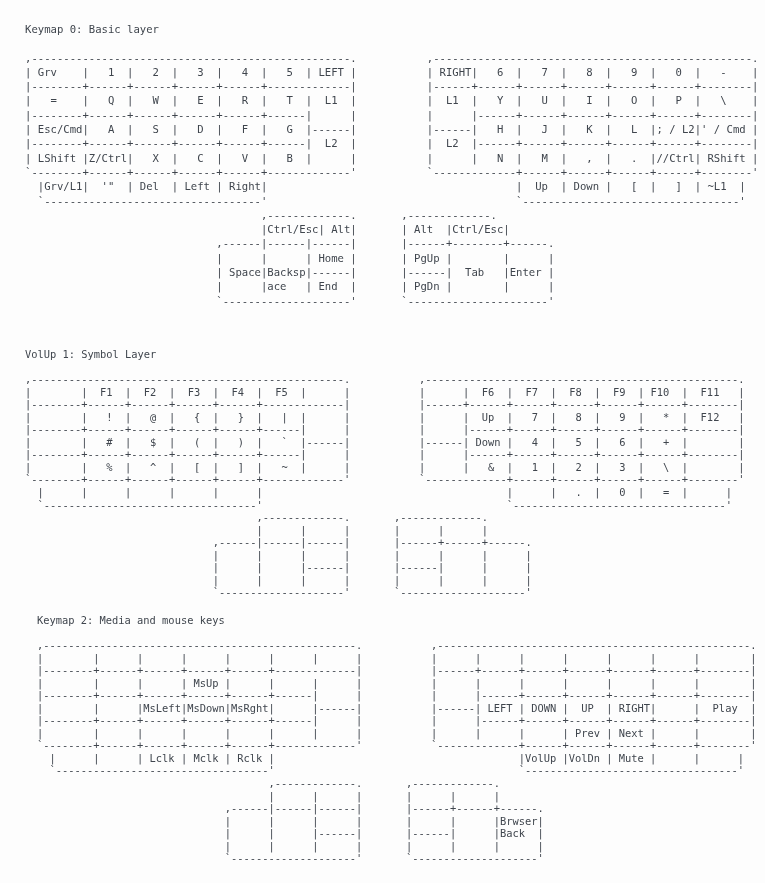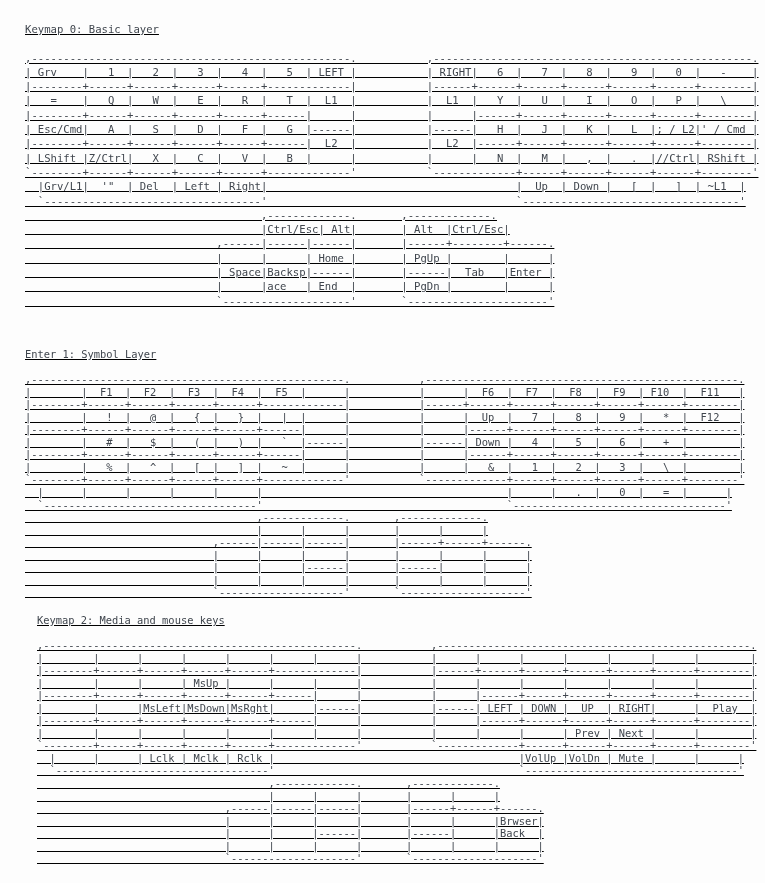--- a/index.html
+++ b/index.html
@@ -4,21 +4,21 @@
 <style>
   html, body { margin: 0; padding: 0; }
   body {
     width: 765px;
     height: 883px;
     box-sizing: border-box;
     background: #fdfdfd;
     padding: 22px 0 0 25px;
     overflow: hidden;
   }
-  .km-section { display: block; text-decoration: underline; }
+  .km-section { display: block; }
   .km-title {
     font-family: "DejaVu Sans Mono", "Liberation Mono", monospace;
     color: #3f454d;
     white-space: pre;
     font-weight: normal;
     margin: 0;
   }
   .km-art {
     font-family: "DejaVu Sans Mono", "Liberation Mono", monospace;
     color: #3f454d;
@@ -53,21 +53,21 @@
                                      ,-------------.       ,-------------.
                                      |Ctrl/Esc| Alt|       | Alt  |Ctrl/Esc|
                               ,------|------|------|       |------+--------+------.
                               |      |      | Home |       | PgUp |        |      |
                               | Space|Backsp|------|       |------|  Tab   |Enter |
                               |      |ace   | End  |       | PgDn |        |      |
                               `--------------------'       `----------------------'</pre>
 </section>
 
 <section id="section-1" class="km-section">
-  <div class="km-title">Enter 1: Symbol Layer</div>
+  <div class="km-title">VolUp 1: Symbol Layer</div>
   <pre class="km-art">,--------------------------------------------------.           ,--------------------------------------------------.
 |        |  F1  |  F2  |  F3  |  F4  |  F5  |      |           |      |  F6  |  F7  |  F8  |  F9  | F10  |  F11   |
 |--------+------+------+------+------+-------------|           |------+------+------+------+------+------+--------|
 |        |   !  |   @  |   {  |   }  |   |  |      |           |      |  Up  |   7  |   8  |   9  |   *  |  F12   |
 |--------+------+------+------+------+------|      |           |      |------+------+------+------+------+--------|
 |        |   #  |   $  |   (  |   )  |   `  |------|           |------| Down |   4  |   5  |   6  |   +  |        |
 |--------+------+------+------+------+------|      |           |      |------+------+------+------+------+--------|
 |        |   %  |   ^  |   [  |   ]  |   ~  |      |           |      |   &amp;  |   1  |   2  |   3  |   \  |        |
 `--------+------+------+------+------+-------------'           `-------------+------+------+------+------+--------'
   |      |      |      |      |      |                                       |      |   .  |   0  |   =  |      |

